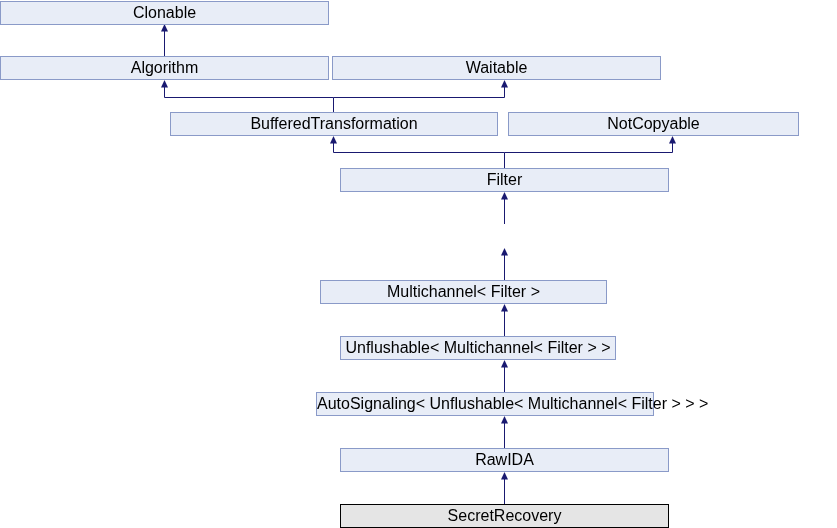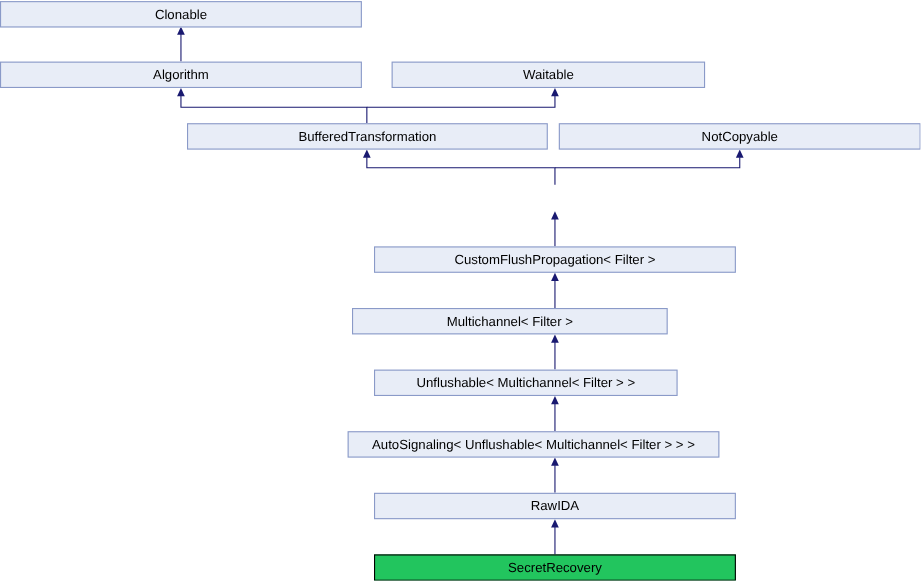--- a/index.html
+++ b/index.html
@@ -22,28 +22,28 @@
     width: 837px;
     height: 528px;
   }
   .node {
     position: absolute;
     height: 24px;
     box-sizing: border-box;
     background: #e8edf7;
     border: 1px solid #8a9ac8;
     color: #000000;
-    font-size: 12px;
+    font-size: 16px;
     line-height: 22px;
     text-align: center;
     white-space: nowrap;
     cursor: pointer;
   }
   .node.current {
-    background: #22c55e;
+    background: #e5e5e5;
     border: 1px solid #000000;
     cursor: default;
   }
 </style>
 </head>
 <body>
 
 <div class="diagram">
 
   <svg class="edges" width="837" height="528" viewBox="0 0 837 528" xmlns="http://www.w3.org/2000/svg">
@@ -72,28 +72,28 @@
       <polygon points="504.5,360 501,367.5 508,367.5"></polygon>
       <polygon points="504.5,416 501,423.5 508,423.5"></polygon>
       <polygon points="504.5,472 501,479.5 508,479.5"></polygon>
     </g>
   </svg>
 
   <div class="node" style="left:0px;   top:1px;   width:329px">Clonable</div>
 
   <div class="node" style="left:0px;   top:56px;  width:329px">Algorithm</div>
 
-  <div class="node" style="left:356px; top:56px;  width:285px">Waitable</div>
+  <div class="node" style="left:332px; top:56px;  width:329px">Waitable</div>
 
   <div class="node" style="left:170px; top:112px; width:328px">BufferedTransformation</div>
 
-  <div class="node" style="left:508px; top:112px; width:329px">NotCopyable</div>
+  <div class="node" style="left:508px; top:112px; width:291px">NotCopyable</div>
 
+  <div class="node" style="left:340px; top:168px; width:329px">Filter</div>
 
-  <div class="node" style="left:340px; top:224px; width:329px">CustomFlushPropagation&lt; Filter &gt;</div>
 
   <div class="node" style="left:320px; top:280px; width:287px">Multichannel&lt; Filter &gt;</div>
 
   <div class="node" style="left:340px; top:336px; width:276px">Unflushable&lt; Multichannel&lt; Filter &gt; &gt;</div>
 
   <div class="node" style="left:316px; top:392px; width:338px">AutoSignaling&lt; Unflushable&lt; Multichannel&lt; Filter &gt; &gt; &gt;</div>
 
   <div class="node" style="left:340px; top:448px; width:329px">RawIDA</div>
 
   <div class="node current" style="left:340px; top:504px; width:329px">SecretRecovery</div>

